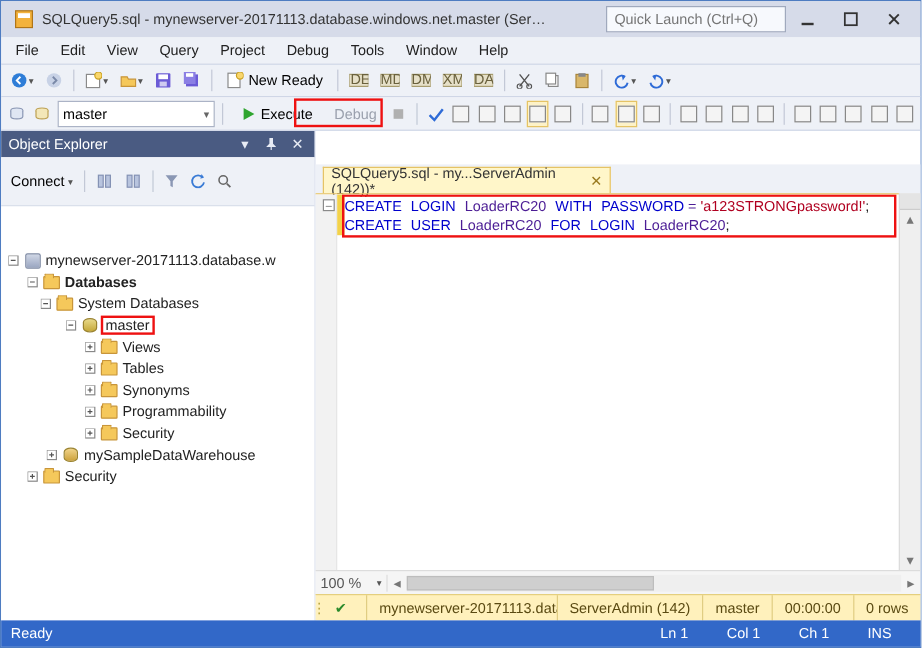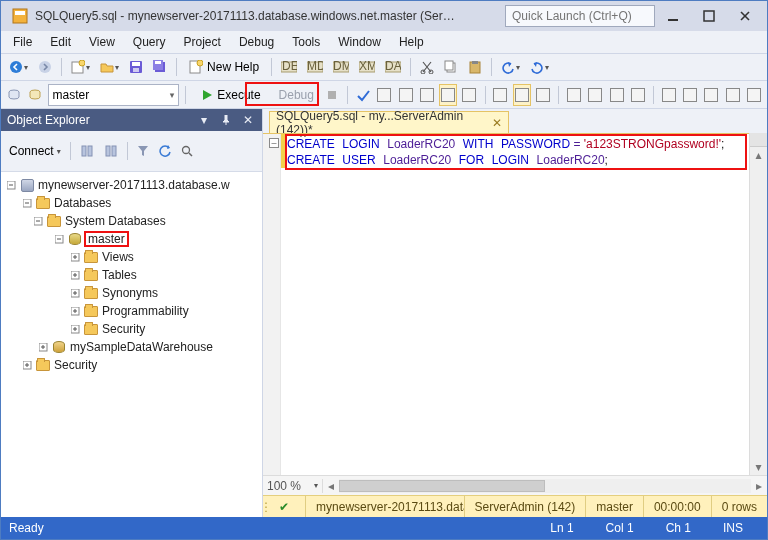--- a/index.html
+++ b/index.html
@@ -37,21 +37,21 @@
   .tw { width: 12px; height: 12px; display: flex; align-items: center; justify-content: center; margin-right: 2px; }
   .tw svg { display:block; }
   .ic { width: 16px; height: 14px; margin-right: 3px; display:flex; align-items:center; justify-content:center; }
   .folder { width: 14px; height: 11px; background: #f5c85b; border: 1px solid #c8953a; border-radius: 1px; position: relative; }
   .folder::before { content: ""; position: absolute; top: -3px; left: 0; width: 6px; height: 3px; background: #f5c85b; border: 1px solid #c8953a; border-bottom: none; border-radius: 1px 1px 0 0; }
   .dbico { width: 12px; height: 12px; border-radius: 50% / 30%; background: linear-gradient(#e8d988,#c6a93a); border: 1px solid #9a8330; }
   .srvico { width: 13px; height: 13px; background: linear-gradient(#d0d7e6,#9aa6c1); border: 1px solid #7d89a3; border-radius: 2px; }
   .hl-red { position: relative; }
   .hl-red::after { content: ""; position: absolute; left: -2px; right: -2px; top: -1px; bottom: -1px; border: 2px solid #e11; pointer-events: none; }
   .editor { flex: 1; display: flex; flex-direction: column; min-width: 0; background: #fff; }
-  .tabs { height: 24px; background: #eef1f7; display: flex; align-items: flex-end; padding-left: 6px; }
+  .tabs { height: 24px; background: #eef1f7; display: flex; align-items: flex-end; padding-left: 6px; margin-top: 28px; }
   .tab { height: 22px; background: #fff6c9; border: 1px solid #e5c365; border-bottom: none; display: flex; align-items: center; padding: 0 6px; gap: 4px; color: #333; max-width: 240px; }
   .tab .x { color: #9a7b20; }
   .code-wrap { flex:1; display:flex; min-height:0; }
   .code-scroll { flex:1; position:relative; overflow:hidden; border-top:1px solid #e5c365; }
   .gutterband { position:absolute; left:0; top:0; bottom:0; width:18px; background:#f2f2f2; border-right:1px solid #e6e6e6; }
   .yellowband { position:absolute; left:18px; top:0; width:6px; height:34px; background:#f3d24a; }
   .outline { position:absolute; left:6px; top:4px; width:10px; height:10px; border:1px solid #8a8a8a; background:#fff; display:flex; align-items:center; justify-content:center; font-size:9px; line-height:9px; color:#666; }
   .code { position:absolute; left:24px; top:2px; right:36px; font-family: Consolas, monospace; font-size: 12.5px; line-height: 16px; white-space: pre; }
   .kw { color:#0000cc; } .str { color:#b00020; } .id { color:#4c1d95; } .semi{color:#111;}
   .code2 { position:absolute; left:24px; top:18px; right:36px; font-family: Consolas, monospace; font-size: 12.5px; line-height: 16px; white-space: pre; }
@@ -160,21 +160,21 @@
           <rect x="0" y="0" width="10" height="10" fill="#8b7fe4"></rect>
           <rect x="2" y="1" width="6" height="3" fill="#fff"></rect>
         </svg>
       </div>
     <div class="tsep"></div>
     <div class="tbtn newq">
       <svg width="14" height="14">
           <rect x="1" y="1" width="10" height="12" fill="#fff" stroke="#8a8a8a"></rect>
           <circle cx="11" cy="3" r="3" fill="#f9d66b" stroke="#caa223"></circle>
         </svg>
-      <span>New Help</span>
+      <span>New Ready</span>
     </div>
     <div class="tsep"></div>
     <div class="tbtn">
         <svg width="16" height="14">
           <rect x="0" y="2" width="16" height="10" fill="#e6e0c8" stroke="#a79c6e"></rect>
           <text x="1" y="10" font-size="7" fill="#6a613d">DE</text>
         </svg>
       </div>
     <div class="tbtn">
         <svg width="16" height="14">
@@ -375,33 +375,33 @@
             </svg>
           </div>
         <div class="ob">
             <svg width="12" height="12">
               <circle cx="5" cy="5" r="3.5" fill="none" stroke="#666" stroke-width="1.3"></circle>
               <line x1="8" y1="8" x2="11" y2="11" stroke="#666" stroke-width="1.5"></line>
             </svg>
           </div>
       </div>
       <div class="tree">
-        <div class="node" style="padding-left:4px;">
+        <div class="node" style="padding-left:4px;margin-top:32px;">
           <span class="tw">
               <svg width="9" height="9">
                 <rect x="0" y="0" width="8" height="8" fill="#fff" stroke="#888"></rect>
                 <line x1="2" y1="4" x2="6" y2="4" stroke="#555"></line>
               </svg>
             </span>
           <span class="ic">
               <span class="srvico"></span>
             </span>
           <span>mynewserver-20171113.database.w</span>
         </div>
-        <div class="node" style="padding-left:20px;">
+        <div class="node" style="padding-left:20px;font-weight:bold;">
           <span class="tw">
               <svg width="9" height="9">
                 <rect x="0" y="0" width="8" height="8" fill="#fff" stroke="#888"></rect>
                 <line x1="2" y1="4" x2="6" y2="4" stroke="#555"></line>
               </svg>
             </span>
           <span class="ic">
               <span class="folder"></span>
             </span>
           <span>Databases</span>

